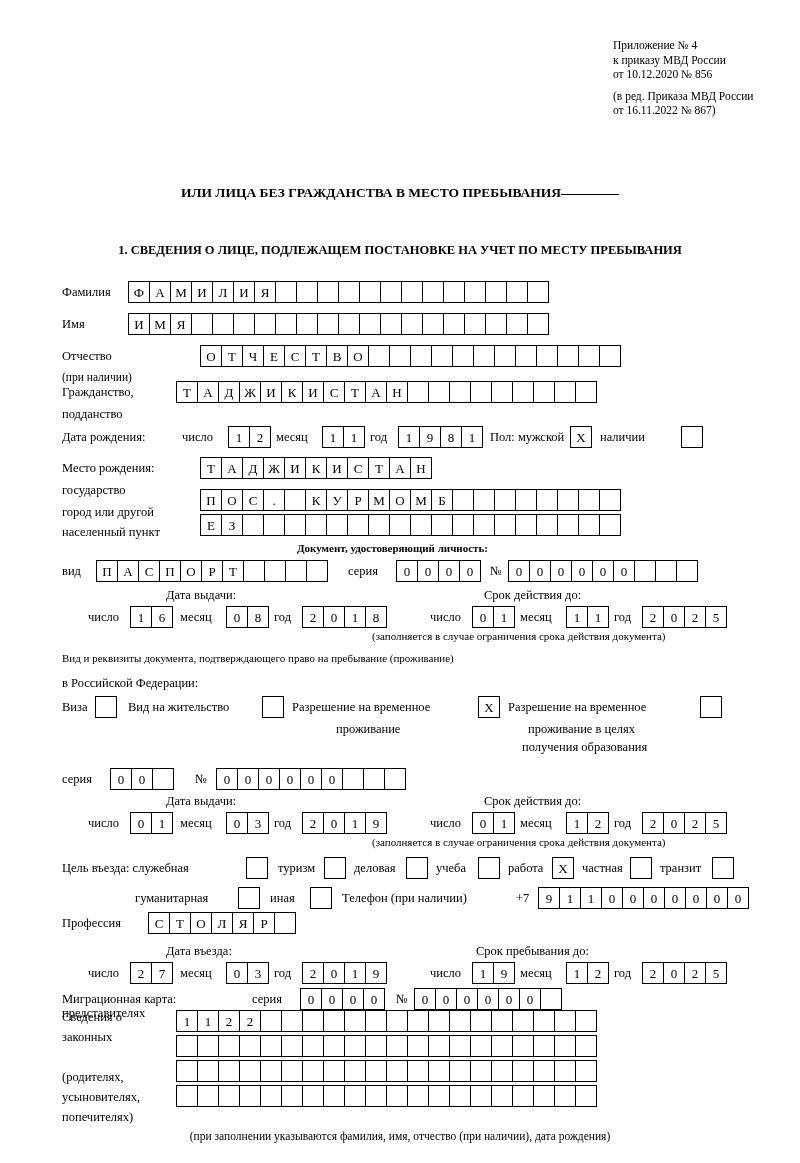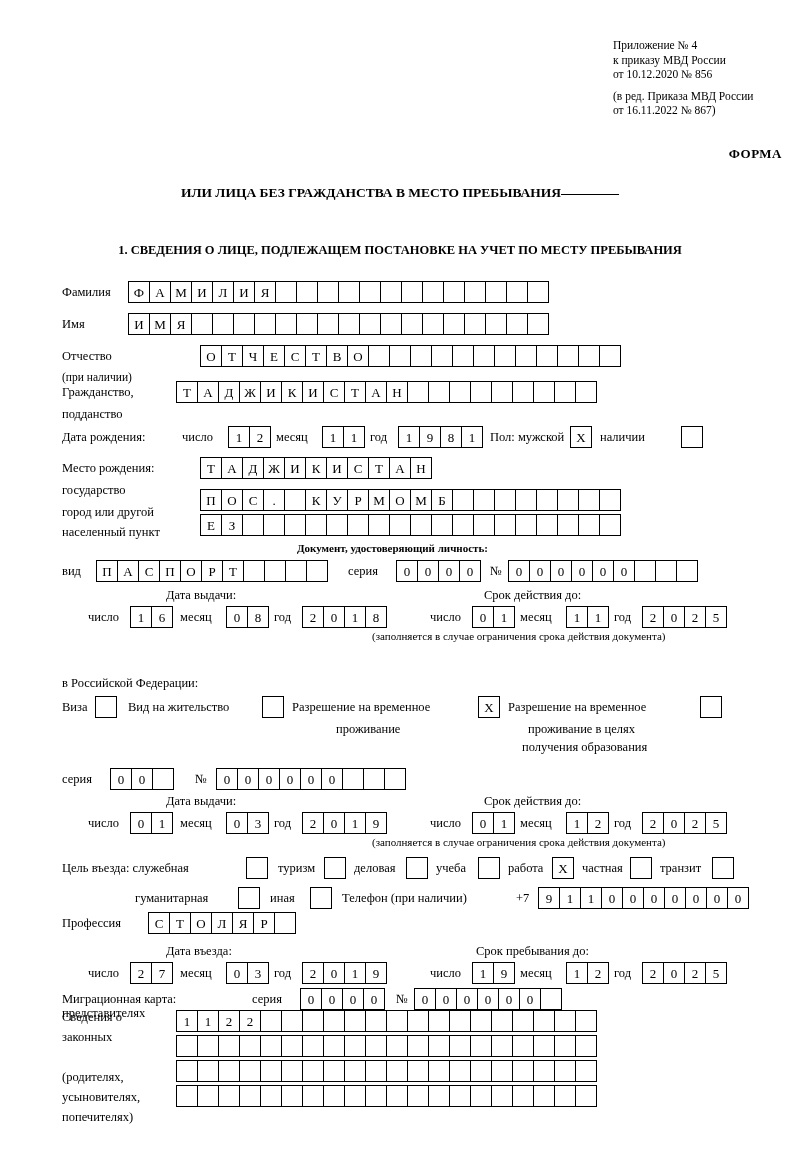--- a/index.html
+++ b/index.html
@@ -62,21 +62,20 @@
 
   <div class="hdr">
     <div>Приложение № 4</div>
     <div>к приказу МВД России</div>
     <div>от 10.12.2020 № 856</div>
     <div class="gap"></div>
     <div>(в ред. Приказа МВД России</div>
     <div>от 16.11.2022 № 867)</div>
   </div>
 
-  <div class="forma">ФОРМА</div>
 
   <div class="title">
     <div class="ln2"><span>ИЛИ ЛИЦА БЕЗ ГРАЖДАНСТВА В МЕСТО ПРЕБЫВАНИЯ</span><span class="ul"></span></div>
   </div>
 
   <div class="section1">1. СВЕДЕНИЯ О ЛИЦЕ, ПОДЛЕЖАЩЕМ ПОСТАНОВКЕ НА УЧЕТ ПО МЕСТУ ПРЕБЫВАНИЯ</div>
 
   <div class="lbl" style="left:62px;top:285px;">Фамилия</div>
   <div class="cells" id="surname-cells" style="left:128px;top:281px;">
       <div class="cell">Ф</div>
@@ -333,20 +332,21 @@
   <div class="lbl" style="left:614px;top:610px;">год</div>
   <div class="cells" id="valid-year-cells" style="left:642px;top:606px;">
       <div class="cell">2</div>
       <div class="cell">0</div>
       <div class="cell">2</div>
       <div class="cell">5</div>
     </div>
 
   <div class="lbl tiny" style="left:372px;top:630px;">(заполняется в случае ограничения срока действия документа)</div>
 
+  <div class="lbl tiny" style="left:62px;top:652px;">Вид и реквизиты документа, подтверждающего право на пребывание (проживание)</div>
   <div class="lbl" style="left:62px;top:676px;">в Российской Федерации:</div>
 
   <div class="lbl" style="left:62px;top:700px;">Виза</div>
   <div class="cells" id="visa-box" style="left:95px;top:696px;">
       <div class="cell"></div>
     </div>
   <div class="lbl" style="left:128px;top:700px;">Вид на жительство</div>
   <div class="cells" id="residence-box" style="left:262px;top:696px;">
       <div class="cell"></div>
     </div>
@@ -632,13 +632,14 @@
       <div class="cell"></div>
       <div class="cell"></div>
       <div class="cell"></div>
       <div class="cell"></div>
       <div class="cell"></div>
       <div class="cell"></div>
       <div class="cell"></div>
       <div class="cell"></div>
     </div>
 
+  <div class="foot">(при заполнении указываются фамилия, имя, отчество (при наличии), дата рождения)</div>
 </div>
 
 </body></html>

